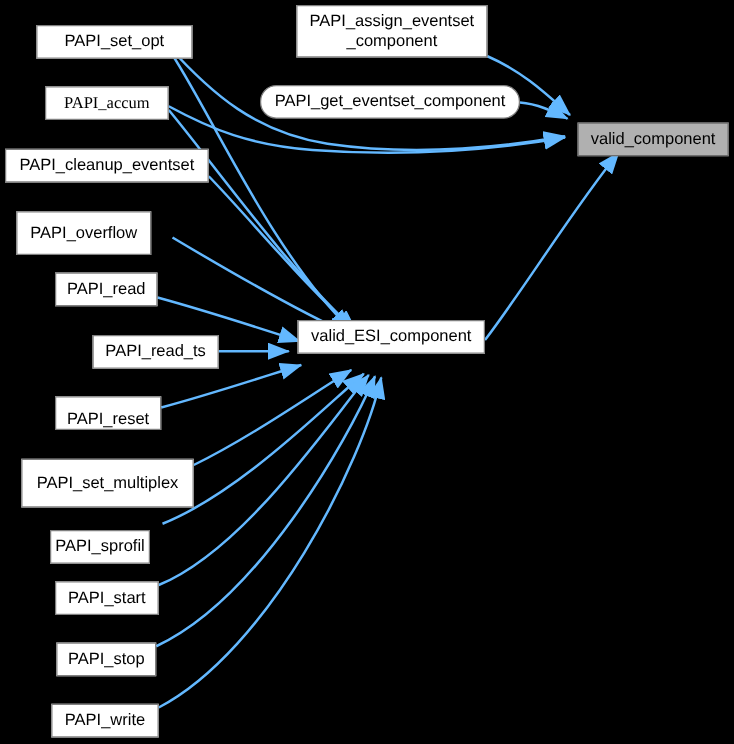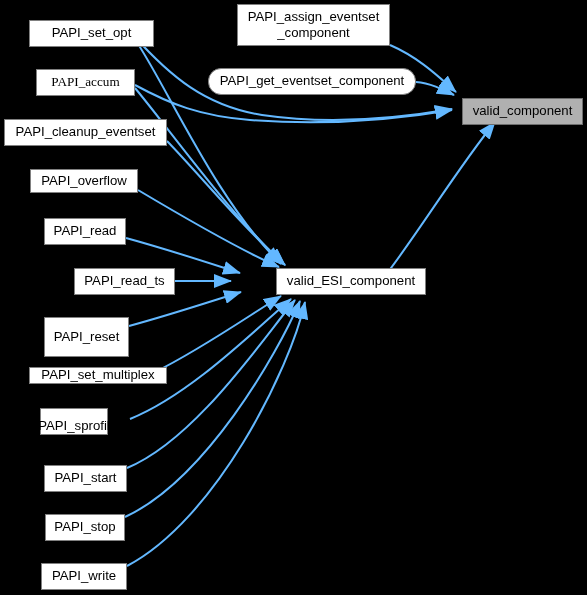--- a/index.html
+++ b/index.html
@@ -59,29 +59,29 @@
         <path d="M 127,468 C 195,440 262,340 295,300" fill="none" stroke="#63b8ff" stroke-width="2" marker-end="url(#arrowhead)"></path>
         <path d="M 125,517 C 205,480 277,355 300,301" fill="none" stroke="#63b8ff" stroke-width="2" marker-end="url(#arrowhead)"></path>
         <path d="M 127,566 C 215,520 290,370 305,302" fill="none" stroke="#63b8ff" stroke-width="2" marker-end="url(#arrowhead)"></path>
       </g>
   </svg>
 
   <div id="node-layer">
       <div class="node" style="left: 29px; top: 20px; width: 125px; height: 27px;"><span>PAPI_set_opt</span></div>
       <div class="node" style="left: 36px; top: 69px; width: 99px; height: 27px; font-family: Liberation Serif, serif;"><span>PAPI_accum</span></div>
       <div class="node" style="left: 4px; top: 119px; width: 163px; height: 27px; text-align: right;"><span>PAPI_cleanup_eventset</span></div>
-      <div class="node" style="left: 30px; top: 169px; width: 108px; height: 24px;"><span>PAPI_overflow</span></div>
+      <div class="node" style="left: 13px; top: 169px; width: 108px; height: 35px;"><span>PAPI_overflow</span></div>
       <div class="node" style="left: 44px; top: 218px; width: 82px; height: 27px;"><span>PAPI_read</span></div>
       <div class="node" style="left: 34px; top: 268px; width: 101px; height: 27px; margin-left: 40px;"><span>PAPI_read_ts</span></div>
-      <div class="node" style="left: 44px; top: 317px; width: 85px; height: 40px;"><span>PAPI_reset</span></div>
-      <div class="node" style="left: 17px; top: 367px; width: 138px; height: 17px; margin-left: 12px;"><span>PAPI_set_multiplex</span></div>
-      <div class="node" style="left: 40px; top: 408px; width: 68px; height: 27px; align-items: flex-end;"><span>PAPI_sprofil</span></div>
+      <div class="node" style="left: 44px; top: 317px; width: 85px; height: 27px; align-items: flex-end;"><span>PAPI_reset</span></div>
+      <div class="node" style="left: 17px; top: 367px; width: 138px; height: 39px;"><span>PAPI_set_multiplex</span></div>
+      <div class="node" style="left: 40px; top: 424px; width: 80px; height: 27px;"><span>PAPI_sprofil</span></div>
       <div class="node" style="left: 44px; top: 465px; width: 83px; height: 27px;"><span>PAPI_start</span></div>
       <div class="node" style="left: 45px; top: 514px; width: 80px; height: 27px;"><span>PAPI_stop</span></div>
       <div class="node" style="left: 41px; top: 563px; width: 86px; height: 27px;"><span>PAPI_write</span></div>
       <div class="node twoline" style="left: 237px; top: 4px; width: 153px; height: 42px;"><span>PAPI_assign_eventset
 _component</span></div>
       <div class="node" style="left: 208px; top: 68px; width: 208px; height: 27px; border-radius: 13px;"><span>PAPI_get_eventset_component</span></div>
-      <div class="node" style="left: 238px; top: 268px; width: 150px; height: 27px; margin-left: 38px;"><span>valid_ESI_component</span></div>
+      <div class="node" style="left: 238px; top: 256px; width: 150px; height: 27px;"><span>valid_ESI_component</span></div>
       <div class="node highlight" style="left: 462px; top: 98px; width: 121px; height: 27px;"><span>valid_component</span></div>
     </div>
 
 </div>
 
 </body></html>

